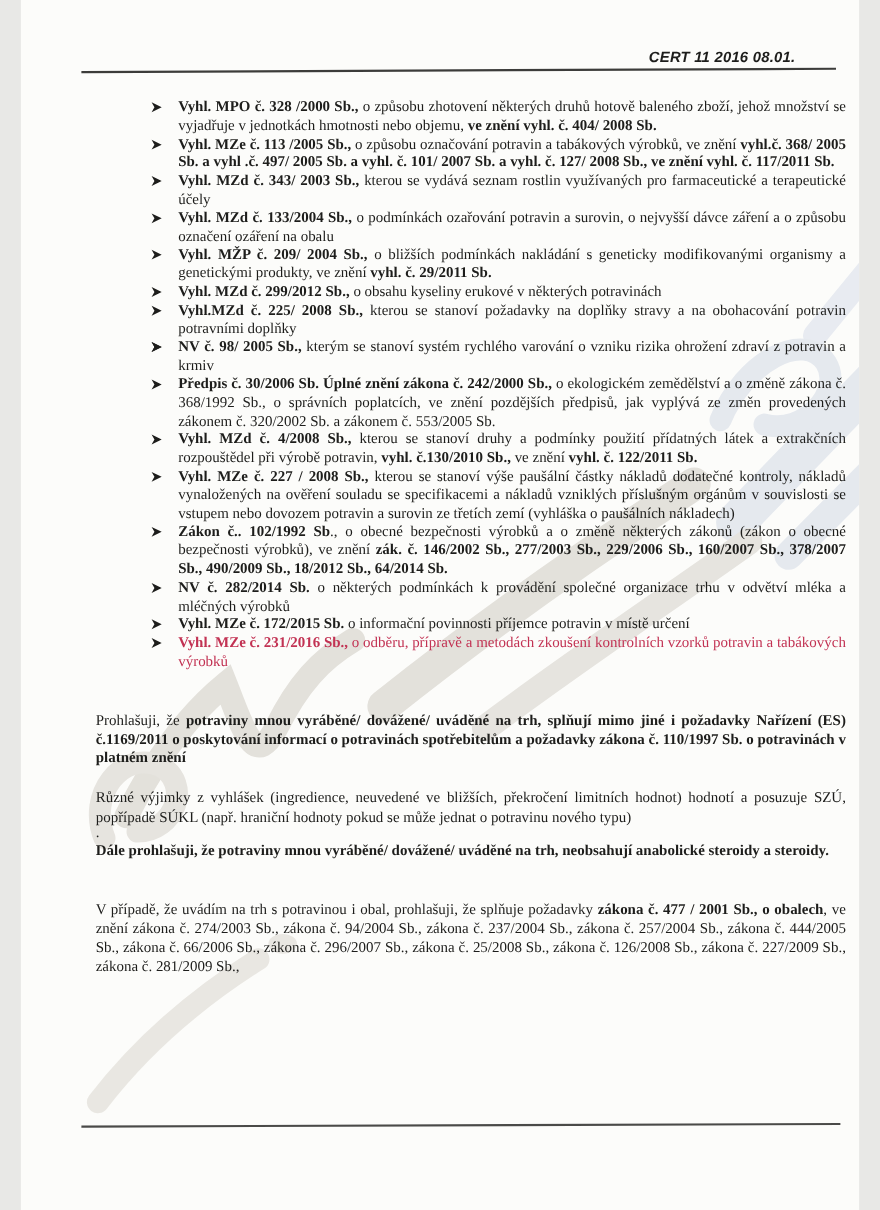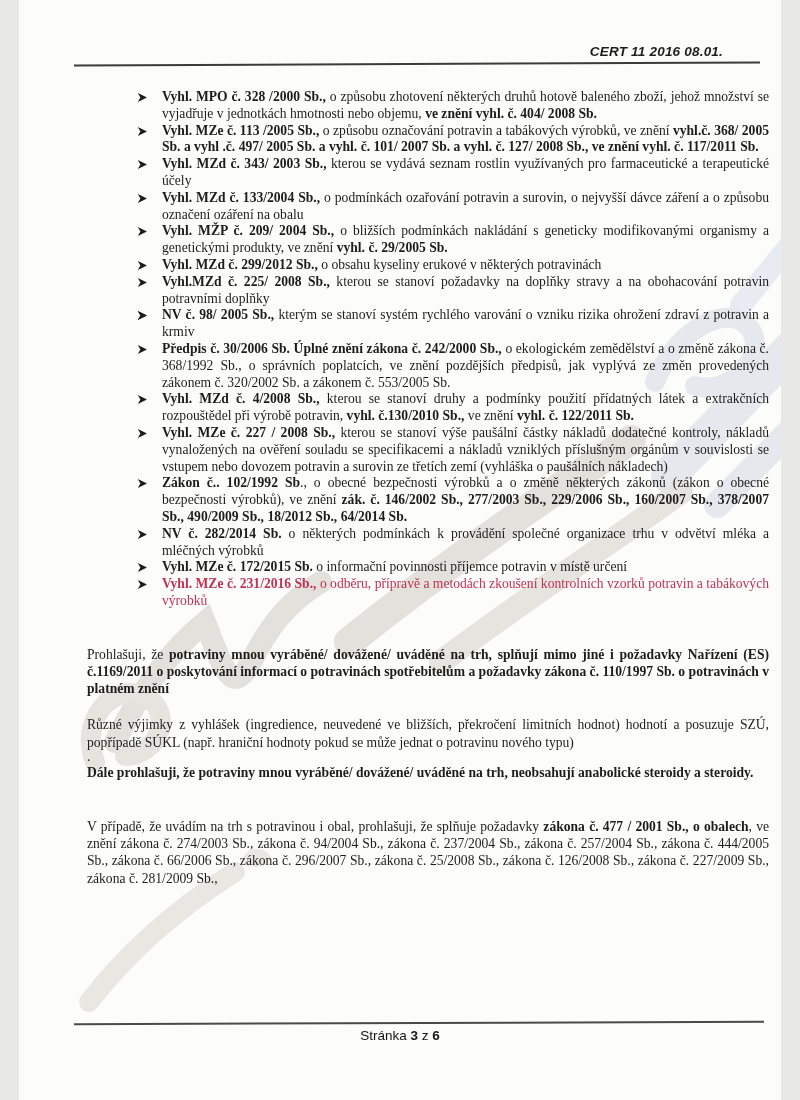--- a/index.html
+++ b/index.html
@@ -88,21 +88,21 @@
               <path d="M0.8 1 L10 5.5 L0.8 10 L3.4 5.5 Z" fill="#1d1d1b"></path>
             </svg></span><span><b>Vyhl. MZe č. 113 /2005 Sb.,</b><span> o způsobu označování potravin a tabákových výrobků, ve znění </span><b>vyhl.č. 368/ 2005 Sb. a vyhl .č. 497/ 2005 Sb. a vyhl. č. 101/ 2007 Sb. a vyhl. č. 127/ 2008 Sb., ve znění vyhl. č. 117/2011 Sb.</b></span></li>
         <li><span class="arrow"><svg width="11" height="11" viewBox="0 0 11 11">
               <path d="M0.8 1 L10 5.5 L0.8 10 L3.4 5.5 Z" fill="#1d1d1b"></path>
             </svg></span><span><b>Vyhl. MZd č. 343/ 2003 Sb.,</b><span> kterou se vydává seznam rostlin využívaných pro farmaceutické a terapeutické účely</span></span></li>
         <li><span class="arrow"><svg width="11" height="11" viewBox="0 0 11 11">
               <path d="M0.8 1 L10 5.5 L0.8 10 L3.4 5.5 Z" fill="#1d1d1b"></path>
             </svg></span><span><b>Vyhl. MZd č. 133/2004 Sb.,</b><span> o podmínkách ozařování potravin a surovin, o nejvyšší dávce záření a o způsobu označení ozáření na obalu</span></span></li>
         <li><span class="arrow"><svg width="11" height="11" viewBox="0 0 11 11">
               <path d="M0.8 1 L10 5.5 L0.8 10 L3.4 5.5 Z" fill="#1d1d1b"></path>
-            </svg></span><span><b>Vyhl. MŽP č. 209/ 2004 Sb.,</b><span> o bližších podmínkách nakládání s geneticky modifikovanými organismy a genetickými produkty, ve znění </span><b>vyhl. č. 29/2005 Sb.</b></span></li>
+            </svg></span><span><b>Vyhl. MŽP č. 209/ 2004 Sb.,</b><span> o bližších podmínkách nakládání s geneticky modifikovanými organismy a genetickými produkty, ve znění </span><b>vyhl. č. 29/2011 Sb.</b></span></li>
         <li><span class="arrow"><svg width="11" height="11" viewBox="0 0 11 11">
               <path d="M0.8 1 L10 5.5 L0.8 10 L3.4 5.5 Z" fill="#1d1d1b"></path>
             </svg></span><span><b>Vyhl. MZd č. 299/2012 Sb.,</b><span> o obsahu kyseliny erukové v některých potravinách</span></span></li>
         <li><span class="arrow"><svg width="11" height="11" viewBox="0 0 11 11">
               <path d="M0.8 1 L10 5.5 L0.8 10 L3.4 5.5 Z" fill="#1d1d1b"></path>
             </svg></span><span><b>Vyhl.MZd č. 225/ 2008 Sb.,</b><span> kterou se stanoví požadavky na doplňky stravy a na obohacování potravin potravními doplňky</span></span></li>
         <li><span class="arrow"><svg width="11" height="11" viewBox="0 0 11 11">
               <path d="M0.8 1 L10 5.5 L0.8 10 L3.4 5.5 Z" fill="#1d1d1b"></path>
             </svg></span></li>
         <li><span class="arrow"><svg width="11" height="11" viewBox="0 0 11 11">
@@ -132,20 +132,14 @@
       </ul>
 
     <p class="para p-prohlasuji"><span>Prohlašuji, že </span><b>potraviny mnou vyráběné/ dovážené/ uváděné na trh, splňují mimo jiné i požadavky Nařízení (ES) č.1169/2011 o poskytování informací o potravinách spotřebitelům a požadavky zákona č. 110/1997 Sb. o potravinách v platném znění</b></p>
     <p class="para p-ruzne"><span>Různé výjimky z vyhlášek (ingredience, neuvedené ve bližších, překročení limitních hodnot) hodnotí a posuzuje SZÚ, popřípadě SÚKL (např. hraniční hodnoty pokud se může jednat o potravinu nového typu)</span></p>
     <p class="para p-dot"><span>.</span></p>
     <p class="para p-dale"><b>Dále prohlašuji, že potraviny mnou vyráběné/ dovážené/ uváděné na trh, neobsahují anabolické steroidy a steroidy.</b></p>
     <p class="para p-vpripade"><span>V případě, že uvádím na trh s potravinou i obal, prohlašuji, že splňuje požadavky </span><b>zákona č. 477 / 2001 Sb., o obalech</b><span>, ve znění zákona č. 274/2003 Sb., zákona č. 94/2004 Sb., zákona č. 237/2004 Sb., zákona č. 257/2004 Sb., zákona č. 444/2005 Sb., zákona č. 66/2006 Sb., zákona č. 296/2007 Sb., zákona č. 25/2008 Sb., zákona č. 126/2008 Sb., zákona č. 227/2009 Sb., zákona č. 281/2009 Sb.,</span></p>
   </div>
 
   <div class="footer-rule"></div>
-  <div class="footer">
-    <span>Stránka</span>
-    <b>3</b>
-    <span>z</span>
-    <b>6</b>
-  </div>
 
 </div>
 
 </body></html>

